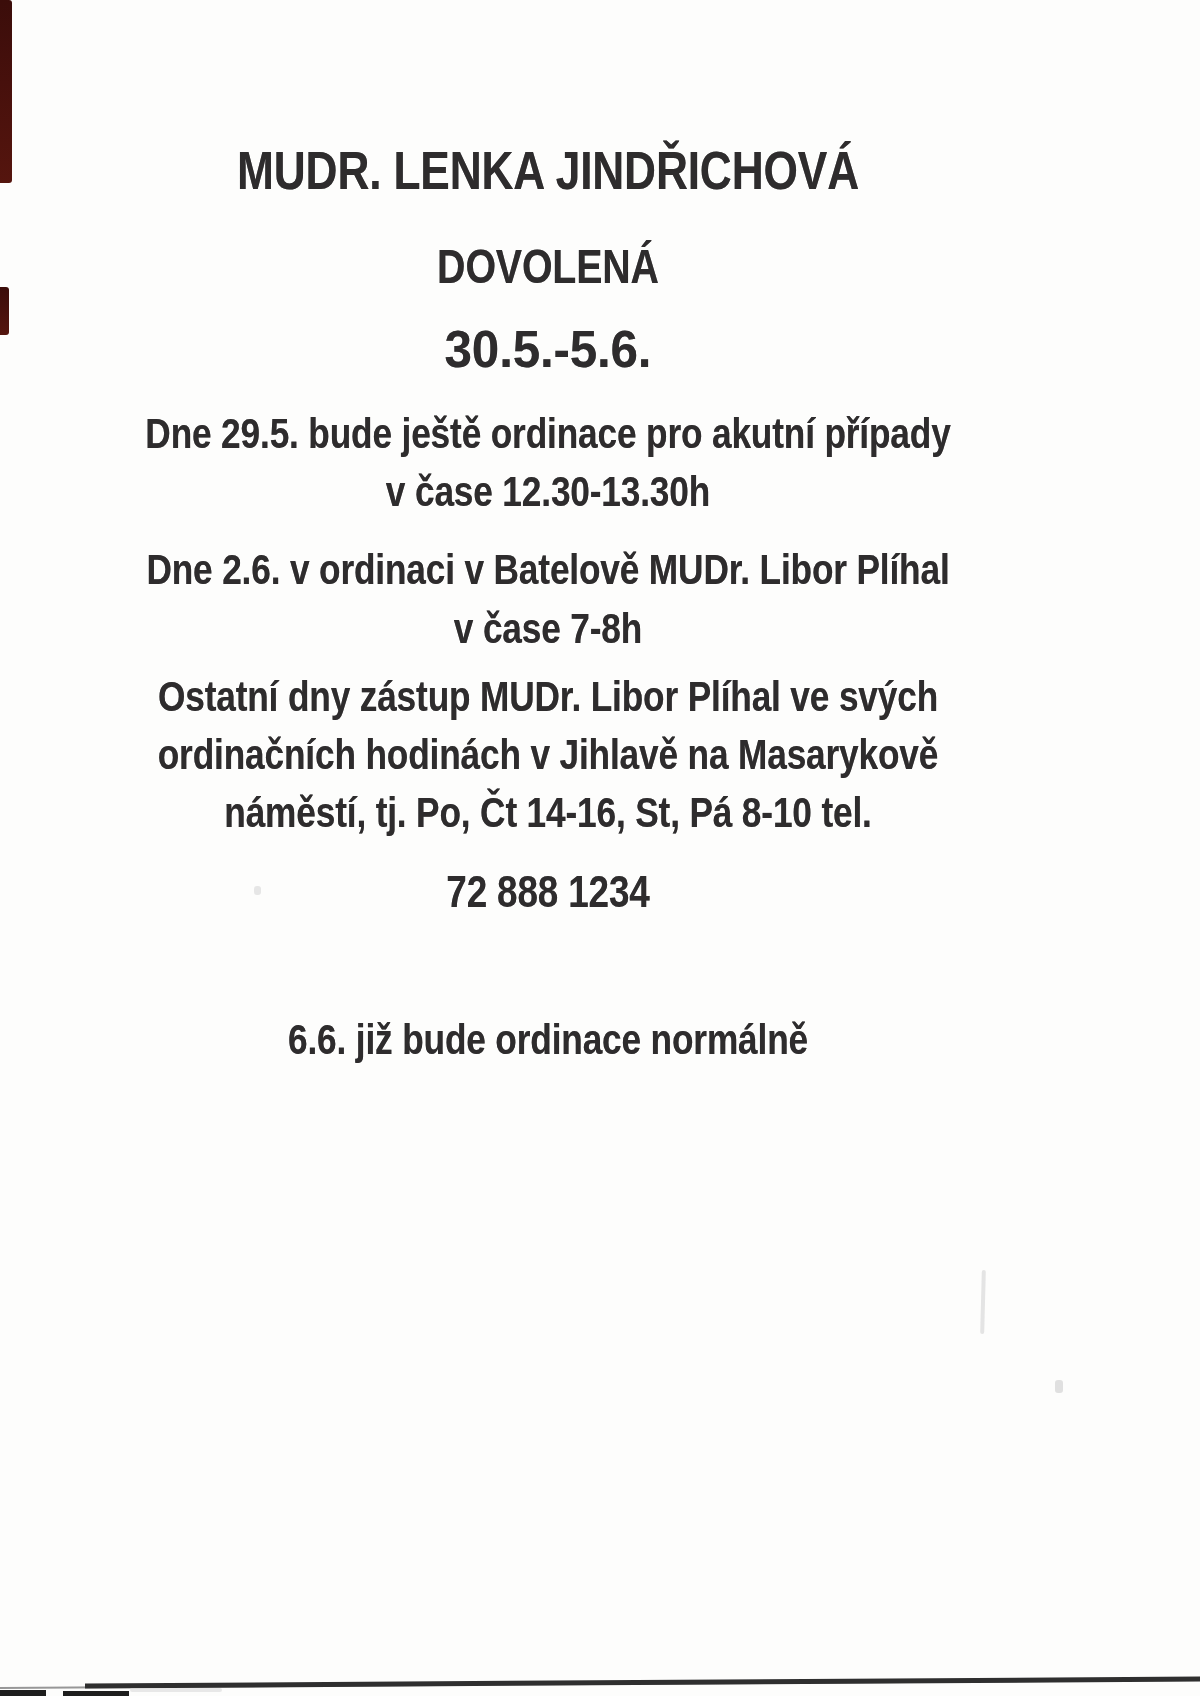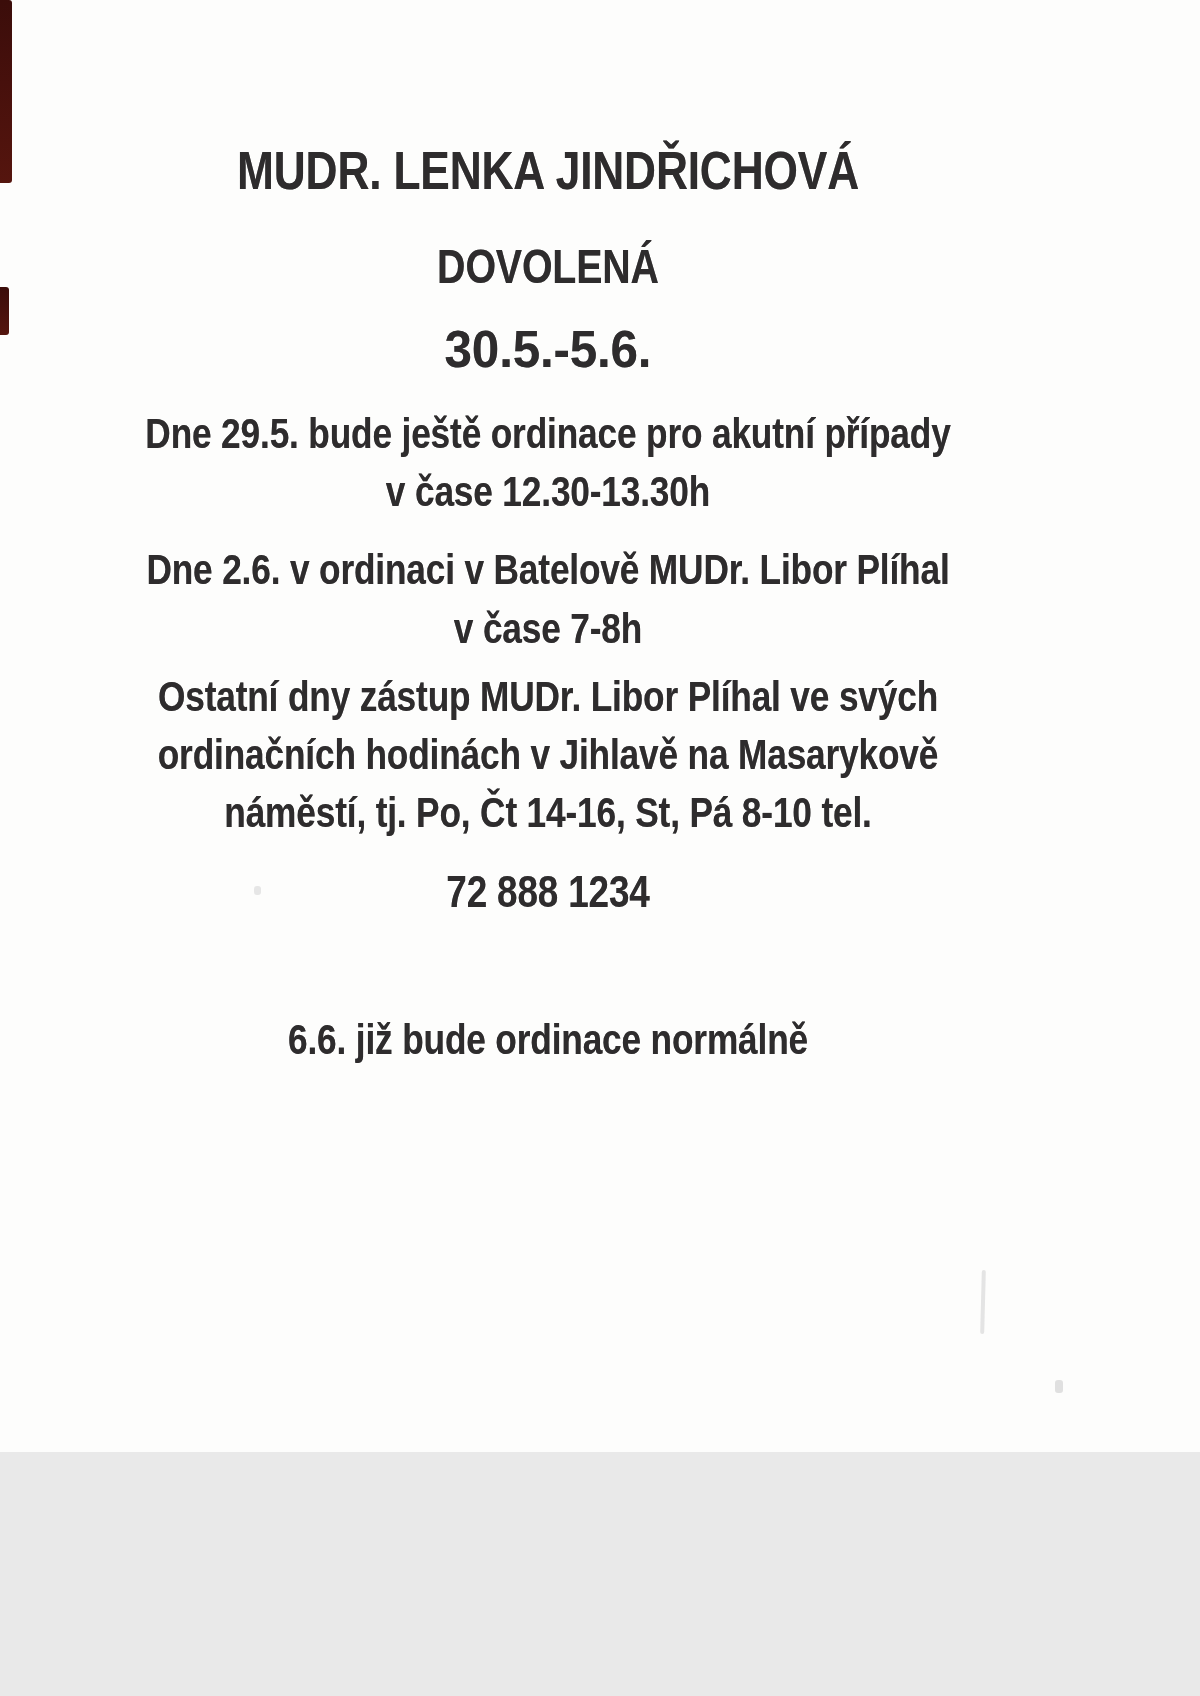--- a/index.html
+++ b/index.html
@@ -10,21 +10,21 @@
     --scan-line-light: #979797;
   }
   html, body {
     margin: 0;
     padding: 0;
     background: #e9e9e9;
   }
   .page {
     position: relative;
     width: 1200px;
-    height: 1452px;
+    height: 1696px;
     margin: 0 auto;
     background: var(--paper);
     overflow: hidden;
     font-family: "Liberation Sans", "DejaVu Sans", sans-serif;
     color: var(--ink);
   }
   
   .t {
     position: absolute;
     left: 0;

